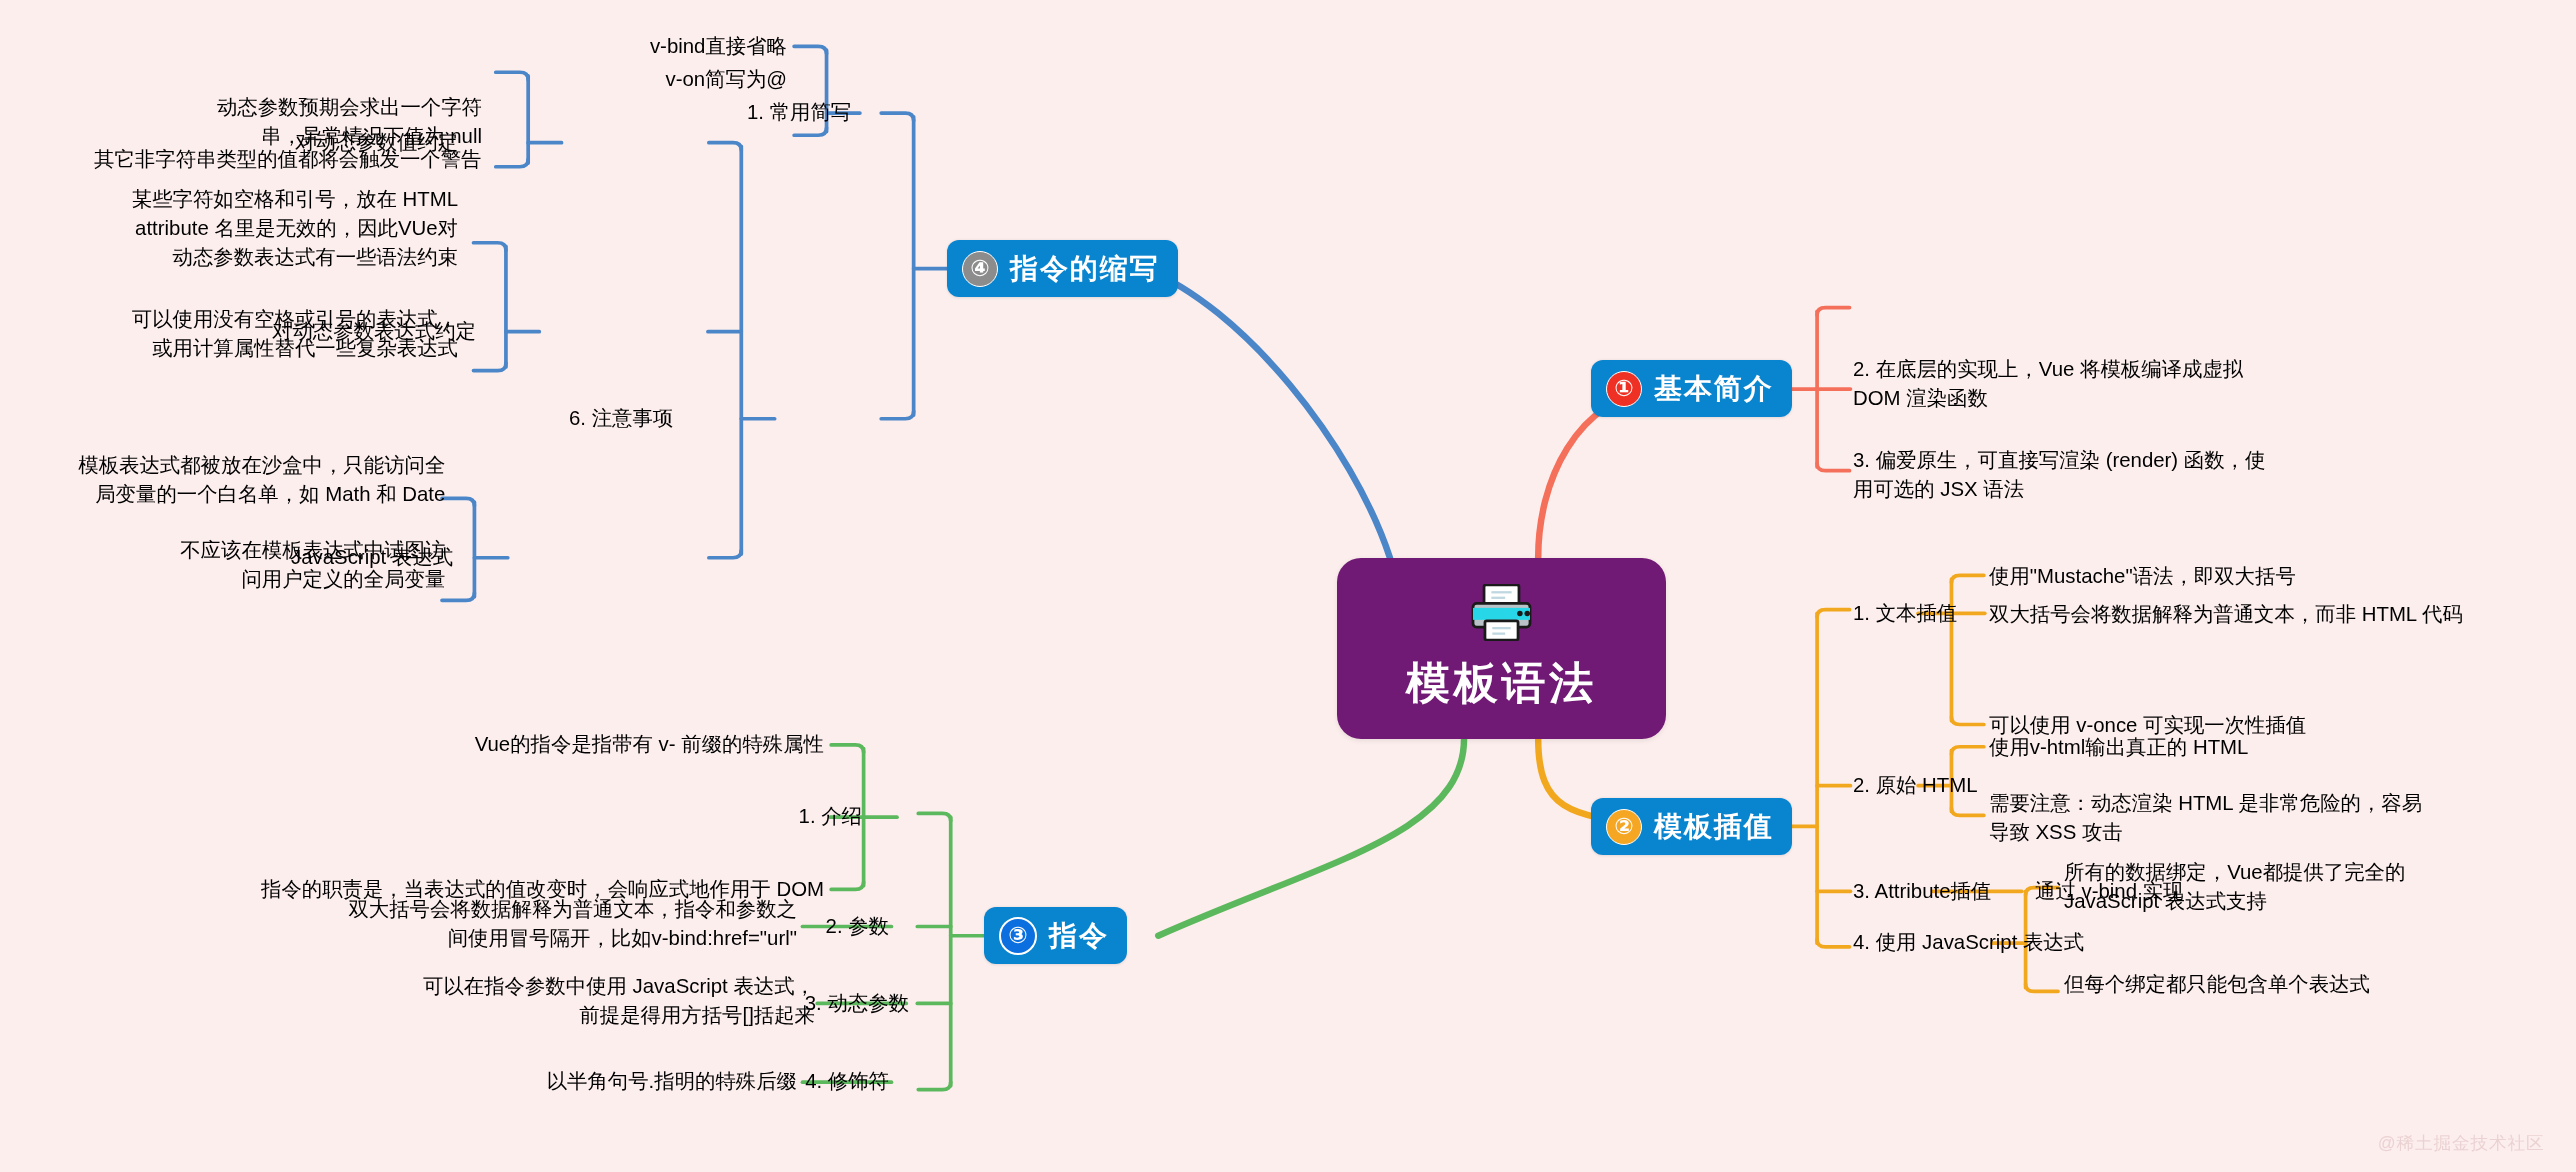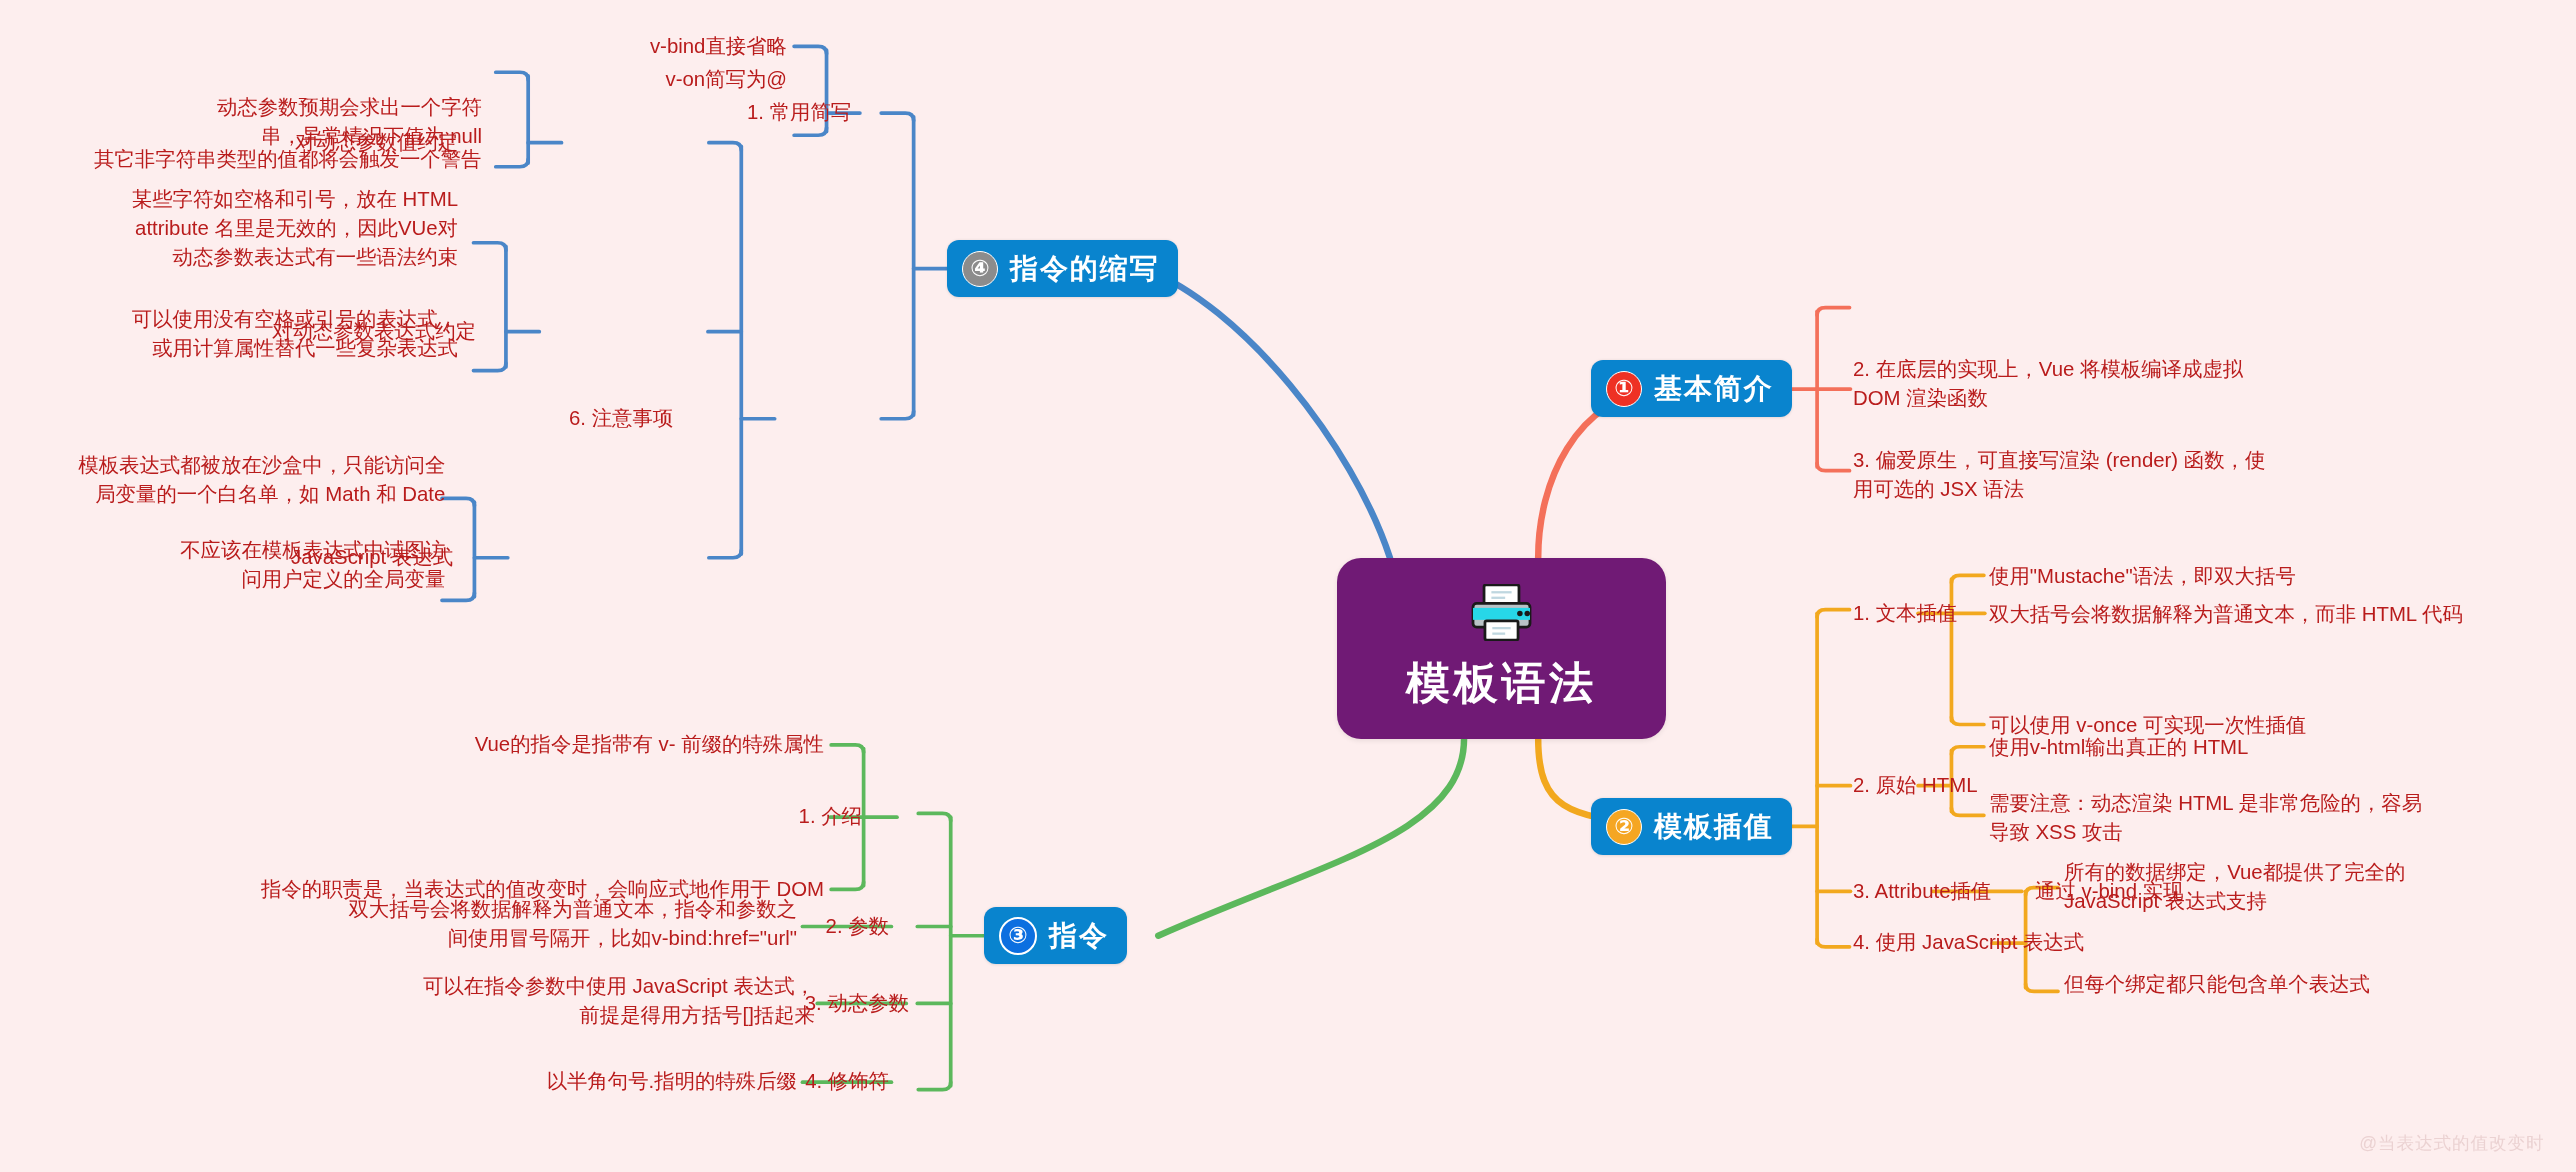--- a/index.html
+++ b/index.html
@@ -34,21 +34,21 @@
   .branch .badge{
     width:34px;height:34px;border-radius:50%;
     display:flex;align-items:center;justify-content:center;
     font-size:23px;line-height:1;font-weight:bold;color:#fff;margin-right:12px;
     flex:0 0 auto;
   }
   .branch .btext{color:#ffffff;font-size:28px;font-weight:bold;letter-spacing:1.9px;white-space:nowrap;}
 
   
   .tnode{
-    position:absolute;color:#b91c1c;font-size:20.4px;line-height:29px;
+    position:absolute;color:#000000;font-size:20.4px;line-height:29px;
     white-space:pre-line;
   }
   .tnode.r{text-align:right;}
   .tnode.l{text-align:left;}
 
   .watermark{
     position:absolute;right:31.5px;bottom:16.7px;
     color:#EBD2D2;font-size:17.6px;letter-spacing:0.9px;
   }
 </style>
@@ -243,16 +243,16 @@
 动态参数表达式有一些语法约束</div>
   <div class="tnode r" style="left:13px;top:305px;width:445px;">可以使用没有空格或引号的表达式，
 或用计算属性替代一些复杂表达式</div>
 
   <div class="tnode l" style="left:291px;top:543px;">JavaScript 表达式</div>
   <div class="tnode r" style="left:9.3px;top:451px;width:436px;">模板表达式都被放在沙盒中，只能访问全
 局变量的一个白名单，如 Math 和 Date</div>
   <div class="tnode r" style="left:9.3px;top:536px;width:436px;">不应该在模板表达式中试图访
 问用户定义的全局变量</div>
 
-  <div class="watermark">@当表达式的值改变时</div>
+  <div class="watermark">@稀土掘金技术社区</div>
 
 </div>
 
 
 </body></html>

